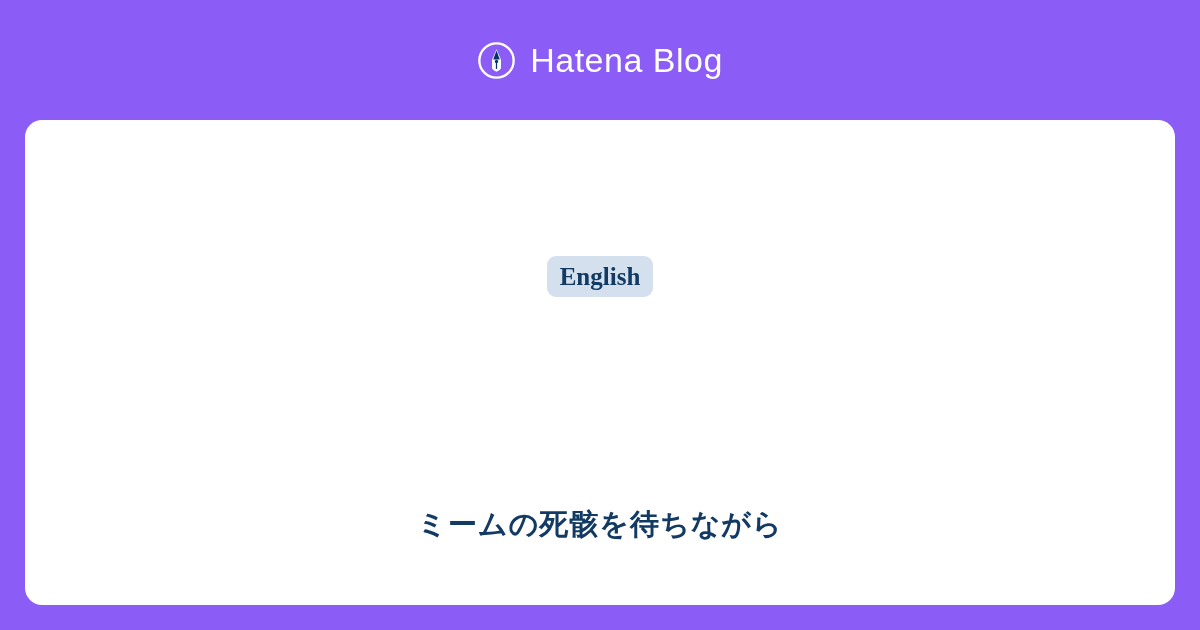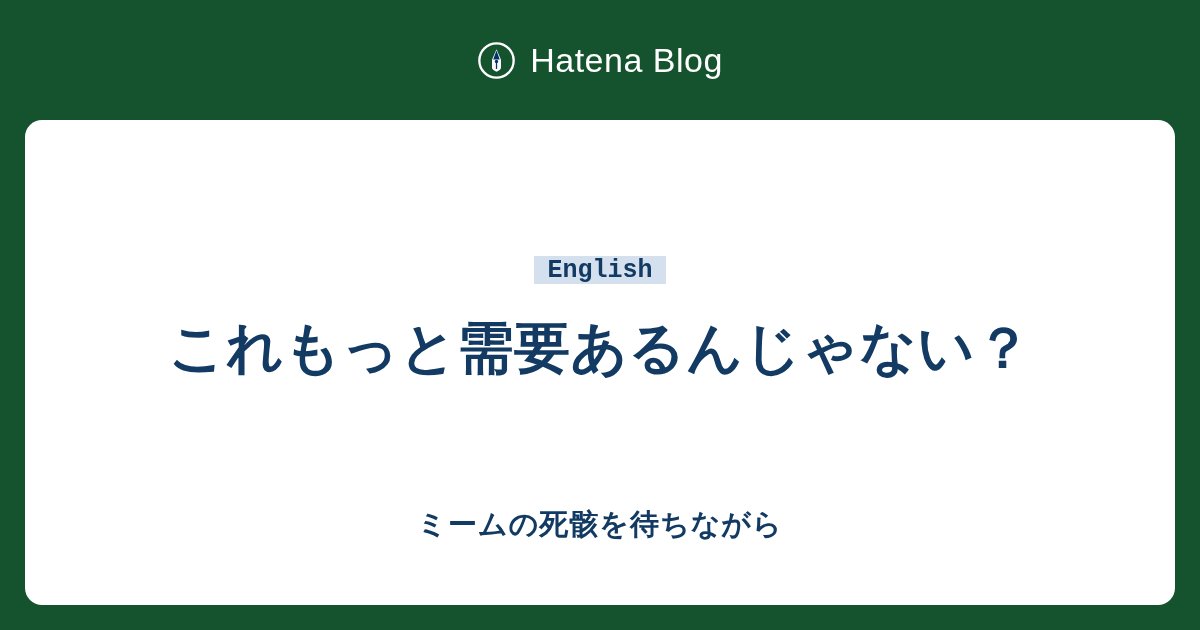--- a/index.html
+++ b/index.html
@@ -13,21 +13,21 @@
     overflow: hidden;
     background: #013366;
     font-family: "Liberation Sans", "DejaVu Sans", sans-serif;
     -webkit-font-smoothing: antialiased;
   }
 
   .ogp-root {
     position: relative;
     width: 1200px;
     height: 630px;
-    background: #14532d;
+    background: #8b5cf6;
     box-sizing: border-box;
   }
 
   
   .brand-bar {
     position: absolute;
     top: 0;
     left: 0;
     width: 1200px;
     height: 120px;
@@ -87,31 +87,31 @@
     display: flex;
     justify-content: center;
     align-items: center;
     gap: 16px;
   }
 
   .tag-chip {
     display: inline-flex;
     align-items: center;
     justify-content: center;
-    height: 28px;
+    height: 41px;
     padding: 0 13px;
-    border-radius: 0;
+    border-radius: 9px;
     background: #d4e0ee;
     color: #123a63;
     font-size: 25px;
     font-weight: bold;
     line-height: 1;
     white-space: nowrap;
     box-sizing: border-box;
-    font-family: Liberation Mono, monospace;
+    font-family: Liberation Serif, serif;
   }
 
   
   .entry-title {
     position: absolute;
     top: 193px;
     left: 0;
     width: 100%;
     text-align: center;
     padding: 0 40px;
@@ -161,20 +161,19 @@
     <span class="brand-name">Hatena Blog</span>
   </div>
 
   <div class="entry-card">
     <div class="card-inner">
 
       <div class="tag-list">
         <span class="tag-chip">English</span>
       </div>
 
-      <div class="entry-title">これもっと需要あるんじゃない？</div>
 
       <div class="blog-name">ミームの死骸を待ちながら</div>
 
     </div>
   </div>
 
 </div>
 
 </body></html>

